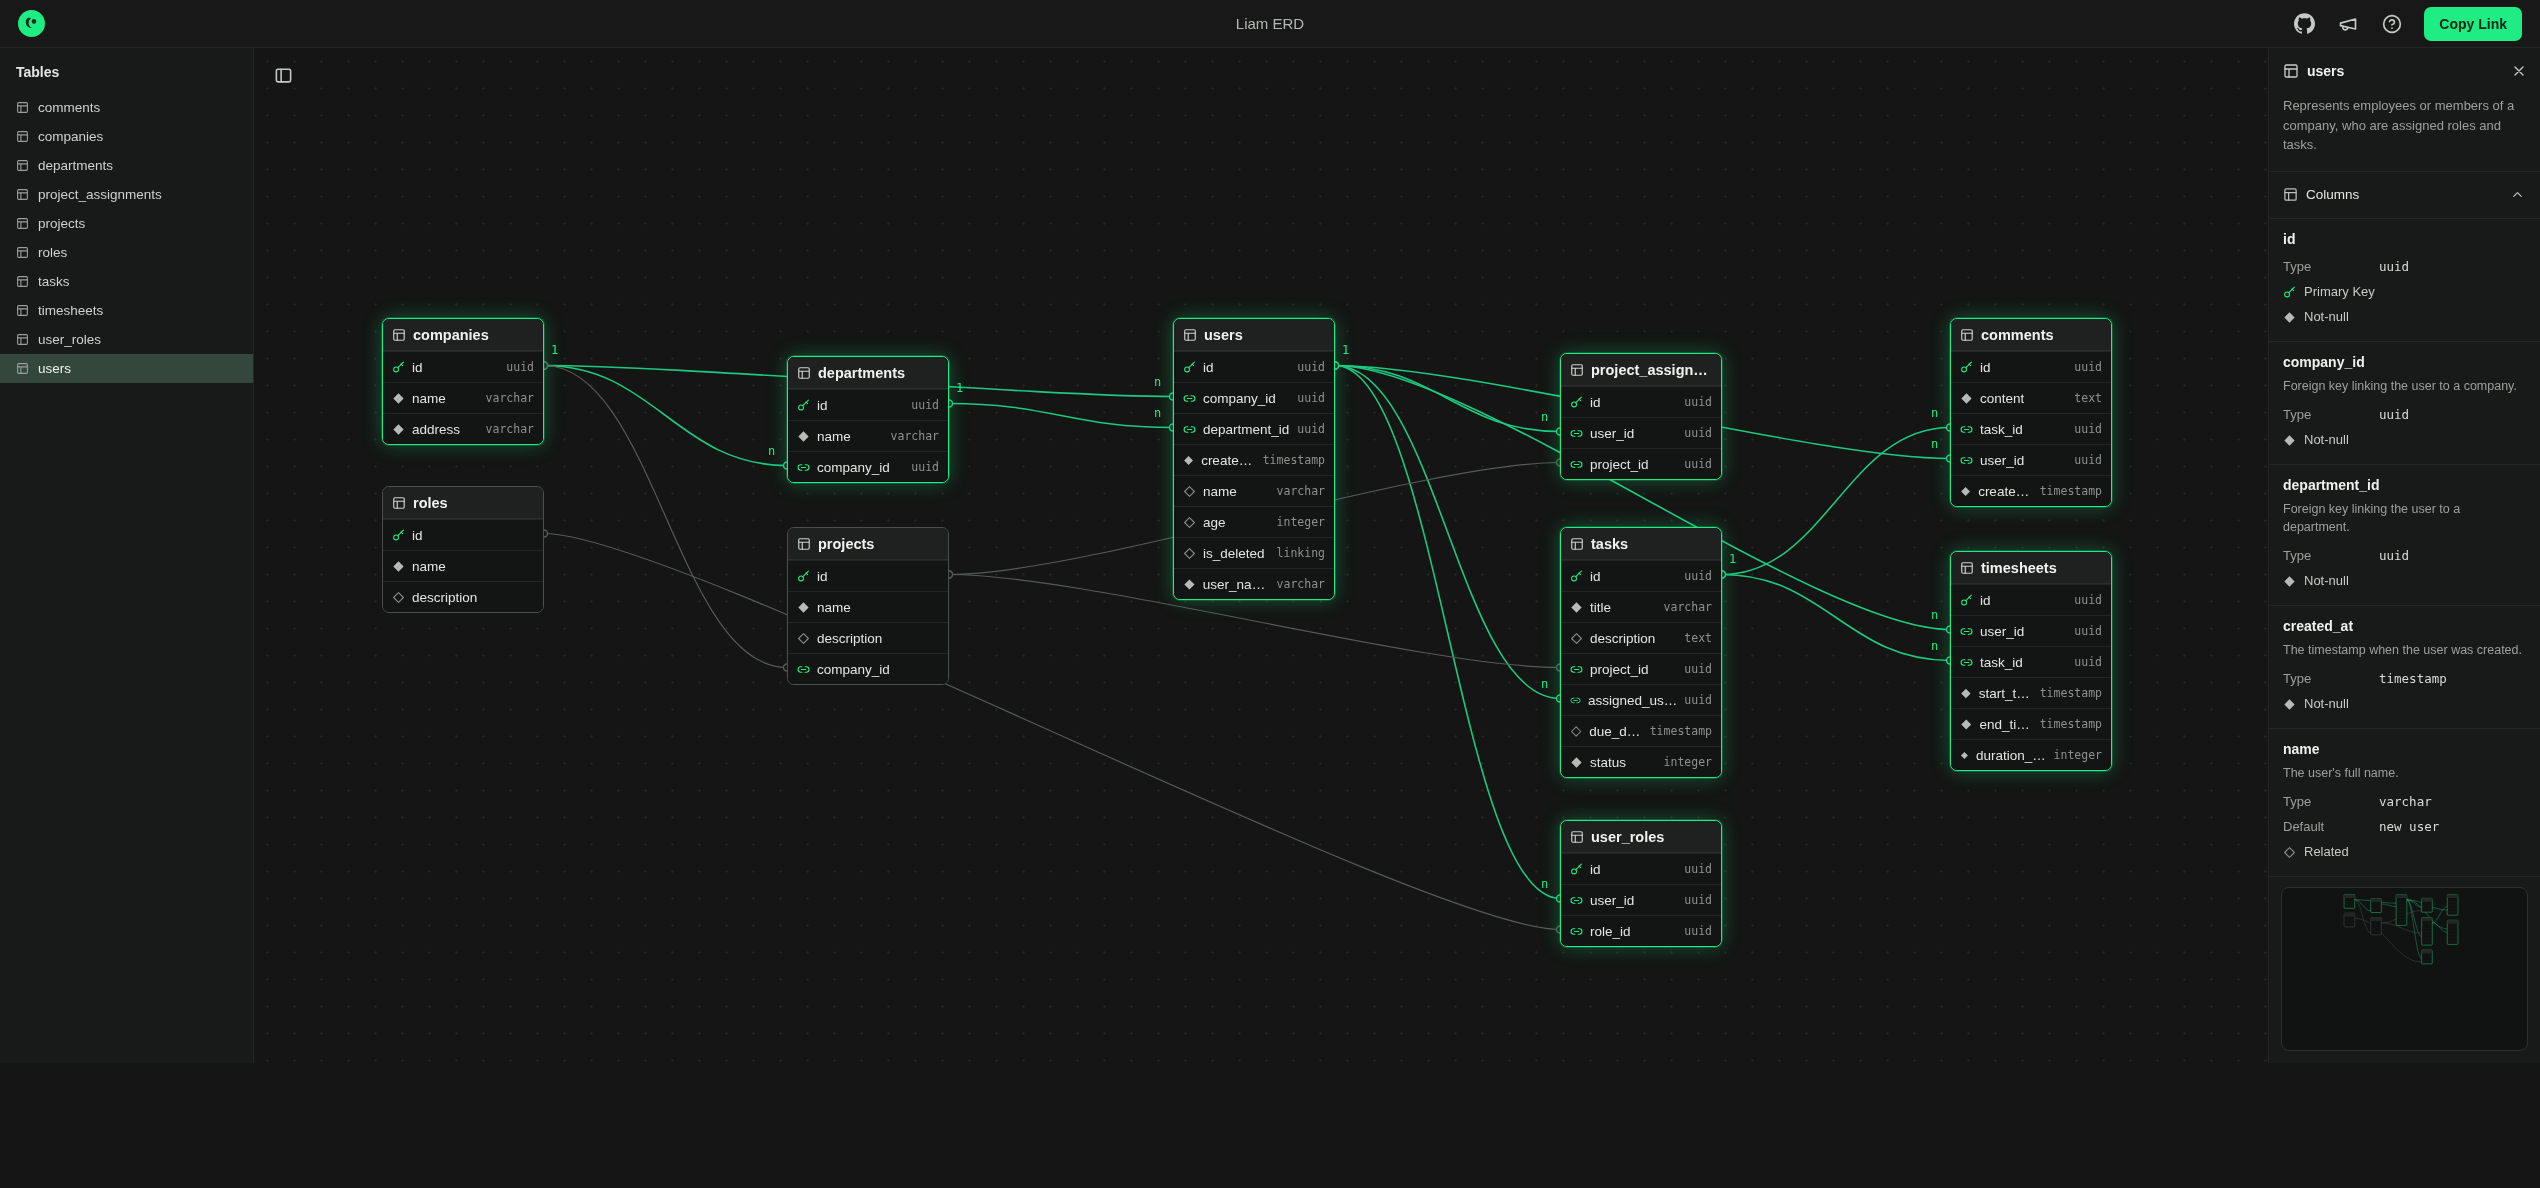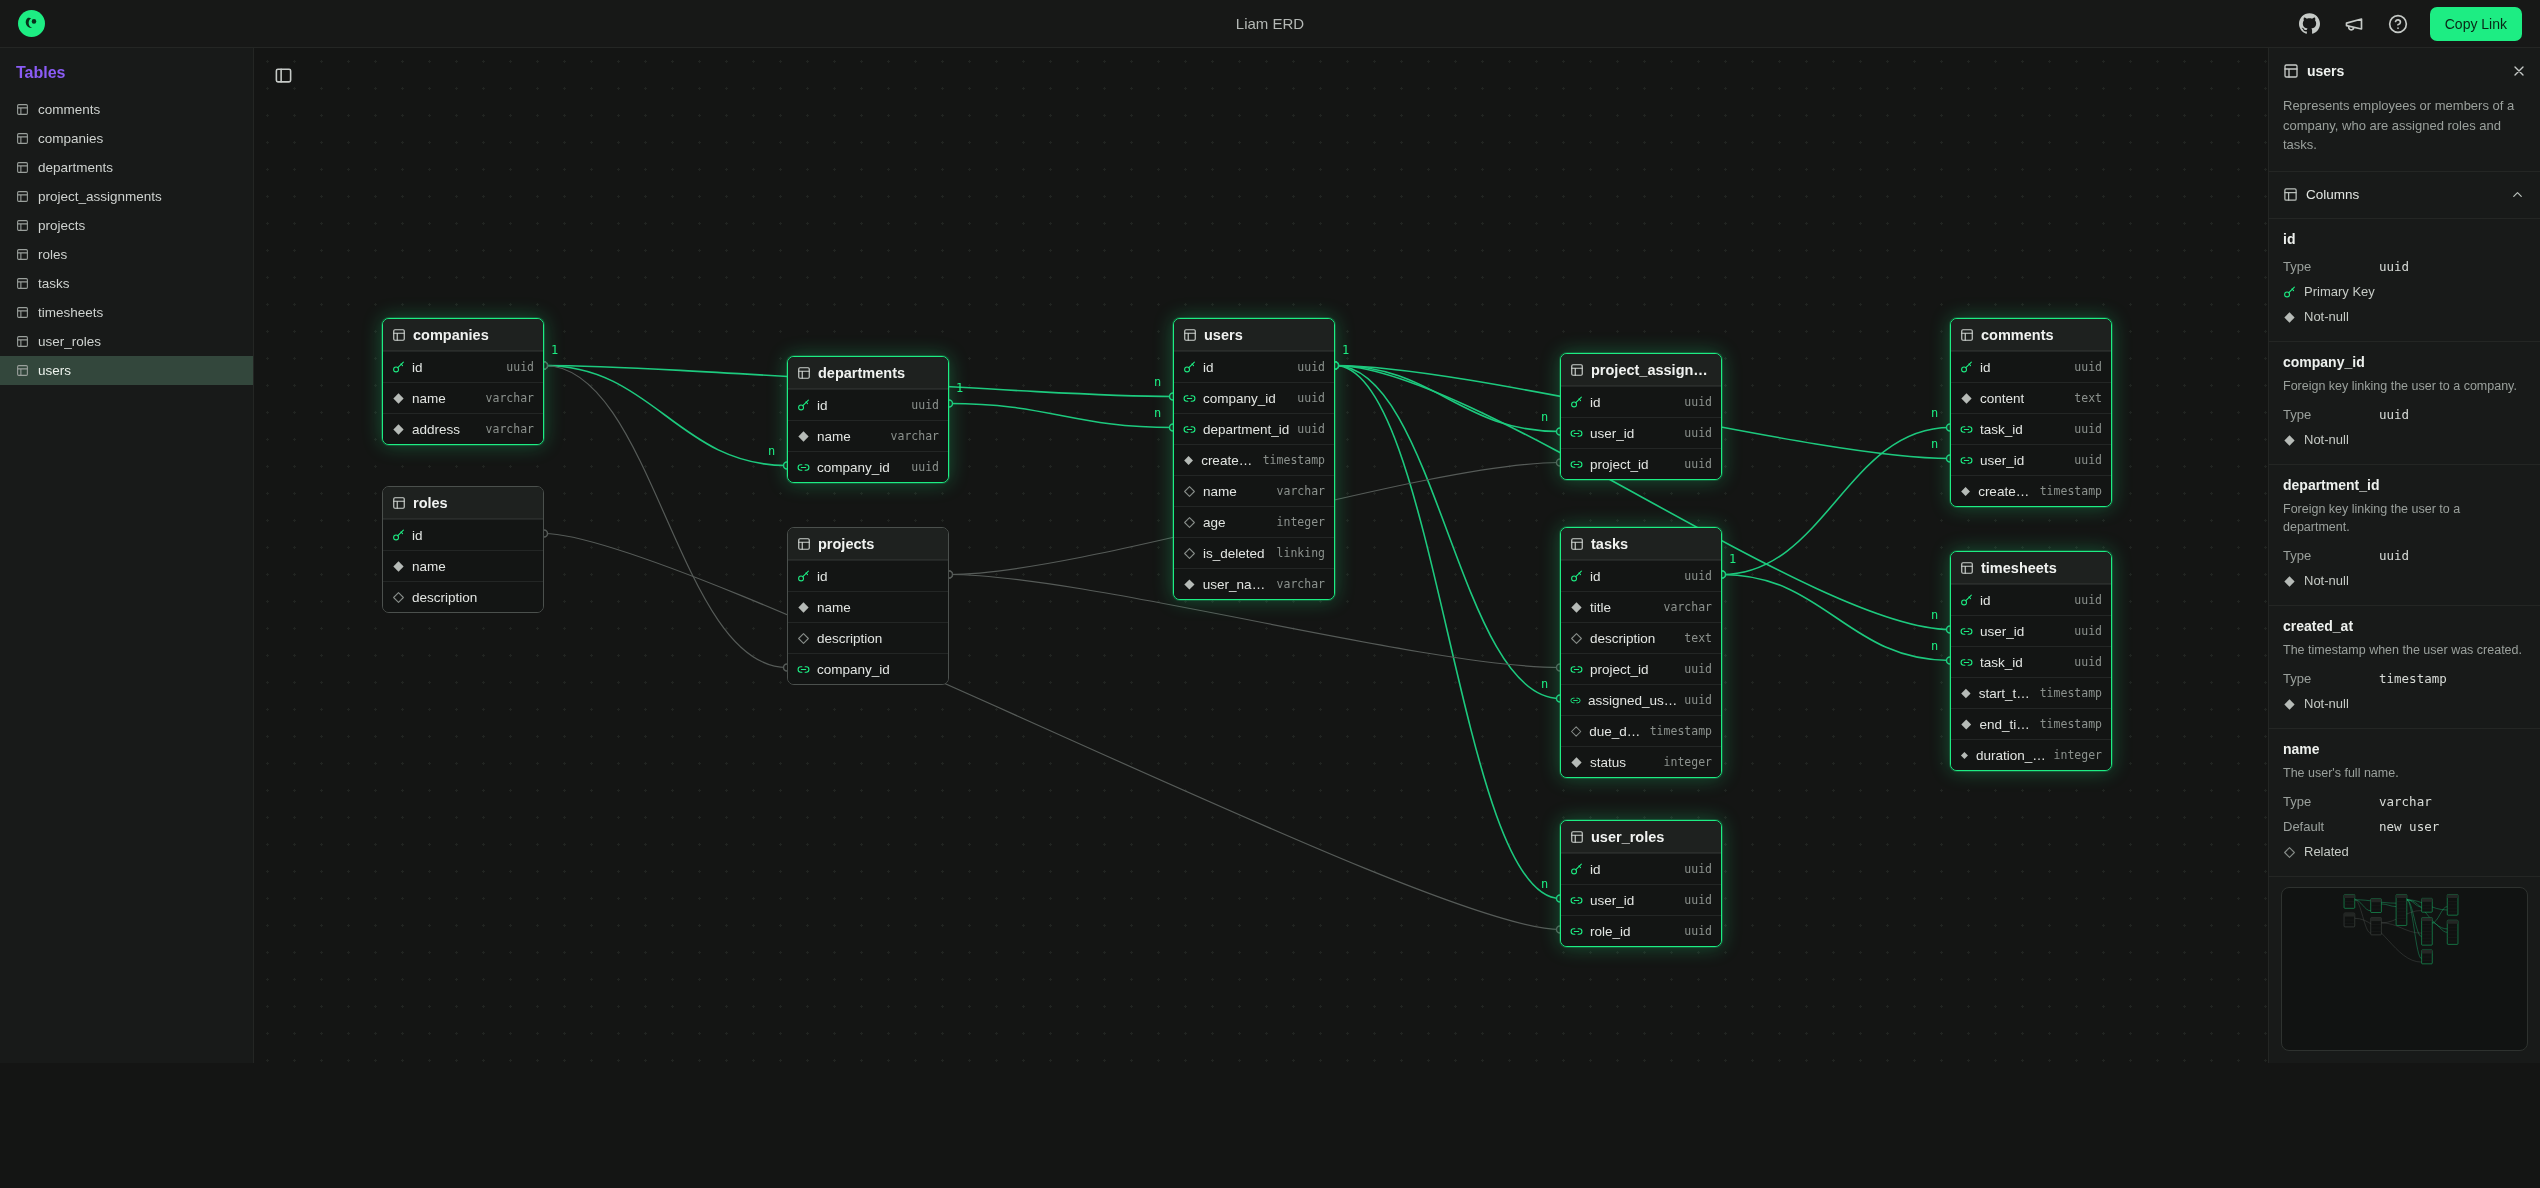--- a/index.html
+++ b/index.html
@@ -5,27 +5,27 @@
   *{margin:0;padding:0;box-sizing:border-box}
   html,body{width:2540px;height:1188px;background:#141514;font-family:"Liberation Sans",sans-serif;color:#e6e6e6;overflow:hidden}
   .app{display:flex;flex-direction:column;width:2540px;height:1063px}
 
   
   .topbar{height:48px;flex:0 0 48px;display:flex;align-items:center;padding:0 18px;background:#171817;border-bottom:1px solid #242624;position:relative;z-index:30}
   .logo{width:27px;height:27px;border-radius:50%;background:#1ded83;display:flex;align-items:center;justify-content:center;cursor:pointer}
   .topbar-title{position:absolute;left:50%;transform:translateX(-50%);color:#b4b8b5;font-size:15px}
   .topbar-right{margin-left:auto;display:flex;align-items:center;gap:20px}
   .icon-btn{width:24px;height:24px;color:#c6cac7;background:none;border:none;cursor:pointer;display:flex;align-items:center;justify-content:center}
-  .copy-link{background:#1ded83;color:#0a2717;font-weight:400;font-size:14px;border:none;border-radius:7px;padding:9px 15px;cursor:pointer}
+  .copy-link{background:#1ded83;color:#0a2717;font-weight:700;font-size:14px;border:none;border-radius:7px;padding:9px 15px;cursor:pointer}
 
   .main{flex:1;display:flex;min-height:0}
 
   
   .sidebar{width:254px;flex:0 0 254px;background:#181a19;border-right:1px solid #242624}
-  .sidebar-title{font-size:16px;font-weight:700;color:#8b5cf6;padding:16px 16px 13px}
+  .sidebar-title{font-size:14px;font-weight:700;color:#e5e5e5;padding:16px 16px 13px}
   .sb-item{display:flex;align-items:center;gap:9px;height:29px;padding:0 16px;color:#ced2cf;font-size:13.5px;cursor:pointer}
   .sb-item svg{color:#9aa09c;flex:0 0 auto}
   .sb-item.selected{background:#33473c;color:#ecf2ec}
   .sb-label{white-space:nowrap;overflow:hidden;text-overflow:ellipsis}
 
   
   .canvas{flex:1;position:relative;overflow:hidden;background:#141514;background-image:radial-gradient(#212421 1.2px,transparent 1.2px);background-size:27px 27px}
   #edges{position:absolute;left:0;top:0;z-index:1}
   #nodes{position:absolute;inset:0;z-index:2}
   .panel-toggle{position:absolute;left:14px;top:12px;z-index:5;width:30px;height:30px;background:none;border:none;color:#c6cac7;cursor:pointer;display:flex;align-items:center;justify-content:center;border-radius:6px}

